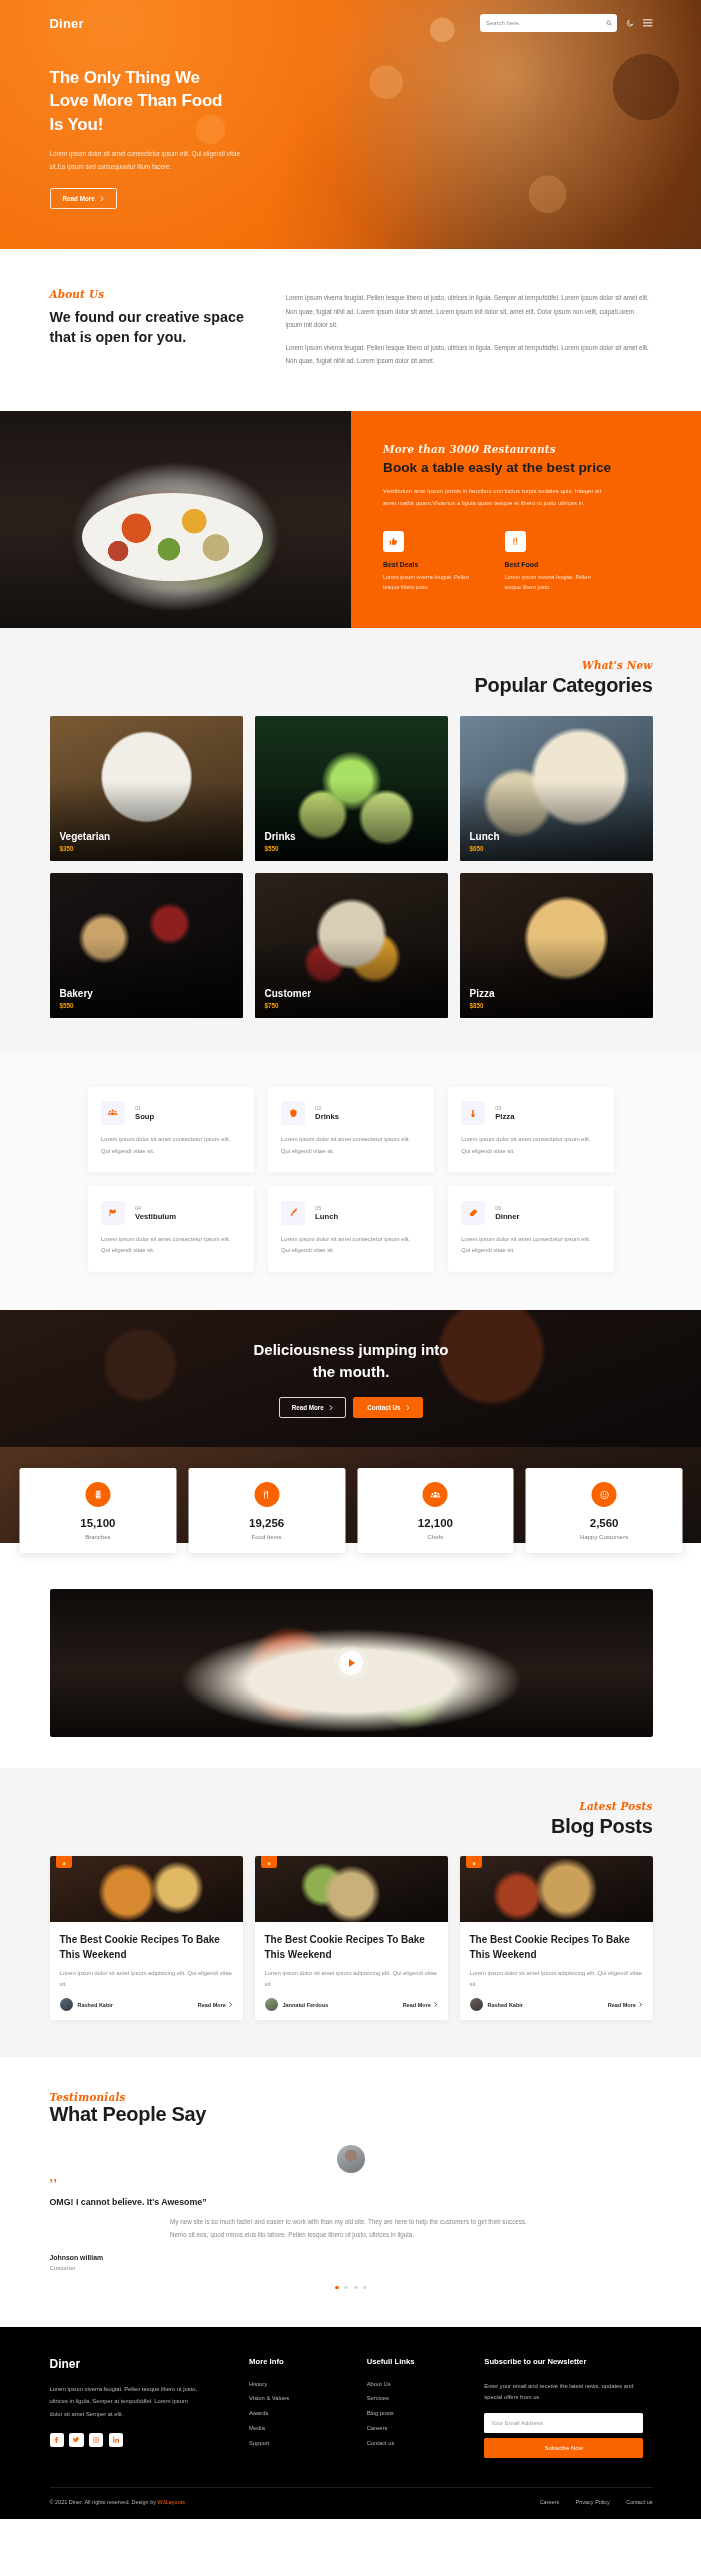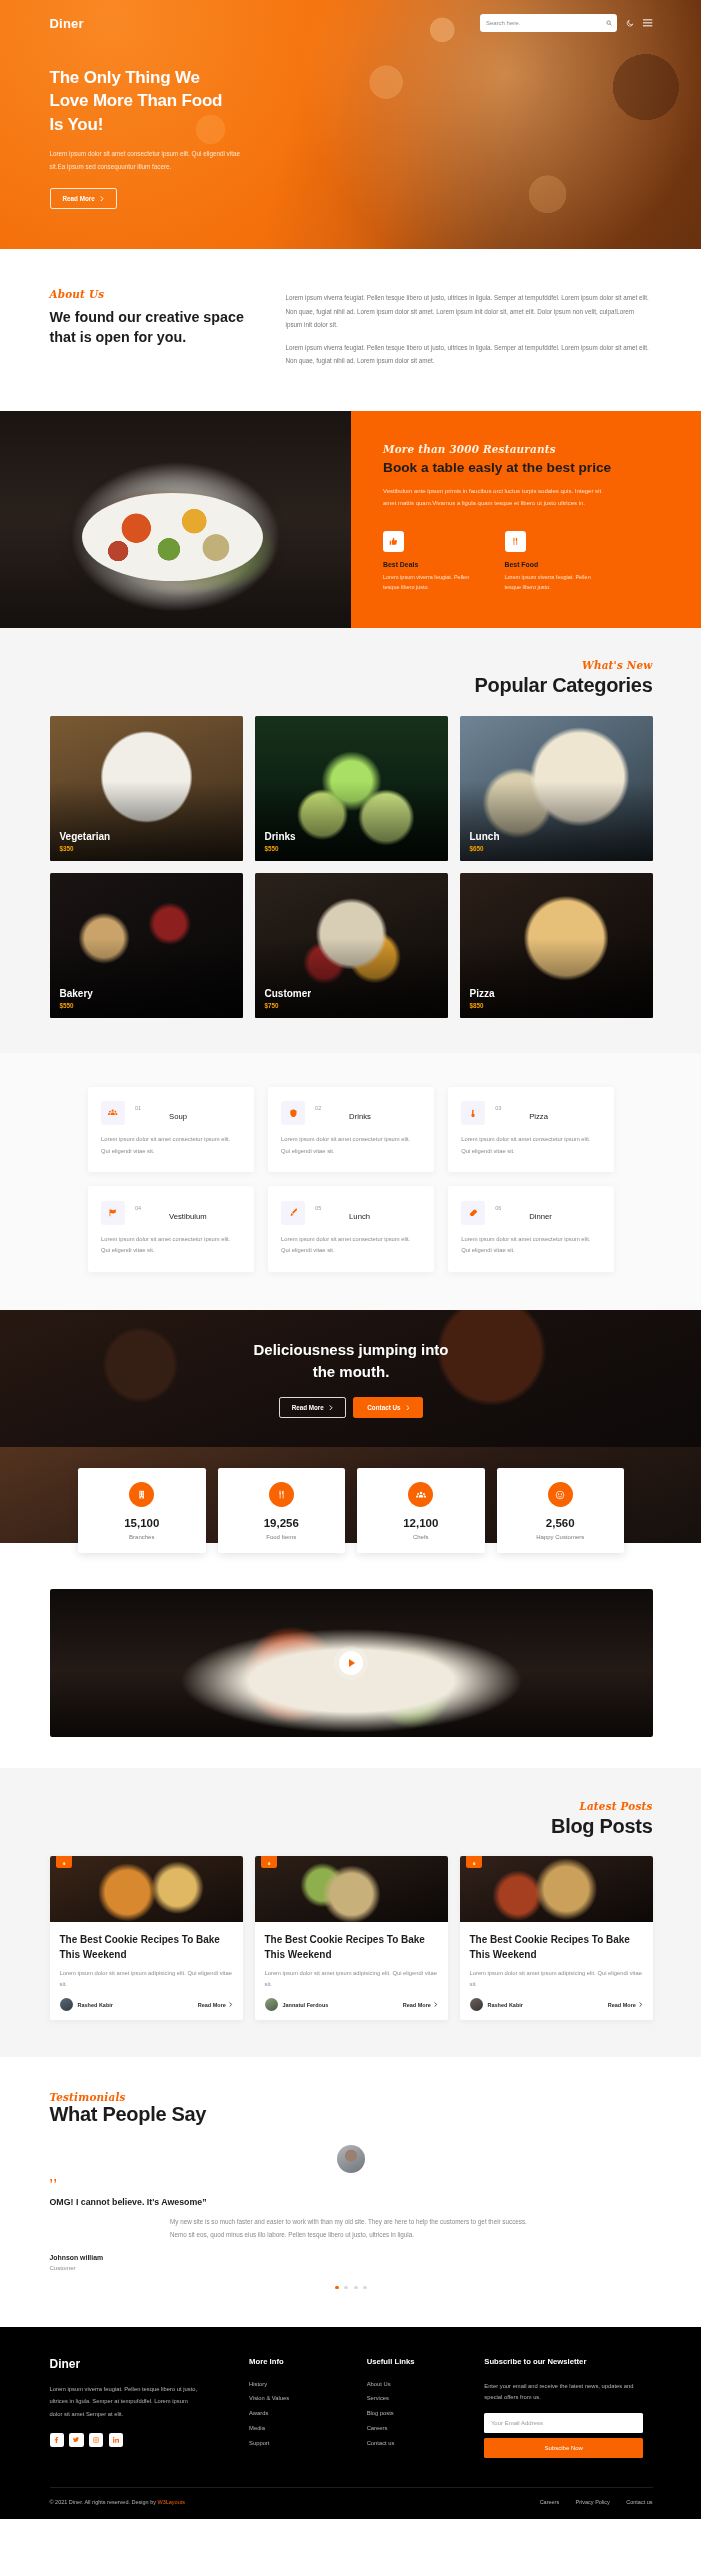--- a/index.html
+++ b/index.html
@@ -133,21 +133,21 @@
   
   .menus { background:#fafafa; padding:34px 0 38px; }
   .menu-grid { display:grid; grid-template-columns:repeat(3,1fr); gap:14.3px 14.3px; width:526px; margin:0 auto; }
   .menu-card { background:#fff; border-radius:2.7px; padding:14.3px 13px 15.3px; box-shadow:0 1.1px 7.7px rgba(0,0,0,.05); cursor:pointer; }
   .menu-top { display:flex; align-items:center; gap:10px; }
   .menu-ic {
     width:24px; height:24px; border-radius:3.3px; background:#f5f3fb;
     display:flex; align-items:center; justify-content:center; font-size:9.3px; color:#f96300;
   }
   .menu-num { font-size:5.5px; color:#9b9b9b; }
-  .menu-nm { font-size:7.7px; font-weight:400; color:#1c1c1c; margin-top:1.1px;margin-left:34px; }
+  .menu-nm { font-size:7.7px; font-weight:700; color:#1c1c1c; margin-top:1.1px; }
   .menu-card p { margin-top:9.3px; font-size:5.8px; line-height:1.95; color:#8a8a8a; }
 
   
   .delic {
     position:relative; height:137px; display:flex; align-items:center; justify-content:center;
     background:
       linear-gradient(rgba(10,8,8,.55),rgba(10,8,8,.55)),
       radial-gradient(circle at 20% 40%, #6b3a22 0 33px, rgba(0,0,0,0) 38px),
       radial-gradient(circle at 70% 30%, #8c3d1c 0 49px, rgba(0,0,0,0) 55px),
       linear-gradient(160deg,#4b2b1d,#221512 60%,#120c0b);
@@ -156,21 +156,21 @@
   .delic h2 { font-size:15px; line-height:1.45; color:#fff; font-weight:700; }
   .delic-btns { margin-top:14.3px; display:flex; gap:7.7px; justify-content:center; }
 
   
   .stats-band {
     position:relative; height:96px;
     background:linear-gradient(160deg,#53331f,#2a1a14 55%,#15100d);
   }
   .stats-row {
     position:absolute; left:50%; transform:translateX(-50%); top:21px;
-    width:546px; display:grid; grid-template-columns:repeat(4,1fr); gap:12px;
+    width:663px; display:grid; grid-template-columns:repeat(4,1fr); gap:12px;
   }
   .stat {
     background:#fff; border-radius:2.2px; padding:14.3px 0 13px; text-align:center;
     box-shadow:0 1.6px 10px rgba(0,0,0,.12);
   }
   .stat-ic {
     width:25px; height:25px; border-radius:50%; background:#f96300; color:#fff;
     display:flex; align-items:center; justify-content:center; margin:0 auto 10px; font-size:10px;
   }
   .stat-v { font-size:11.5px; font-weight:700; color:#1c1c1c; }

